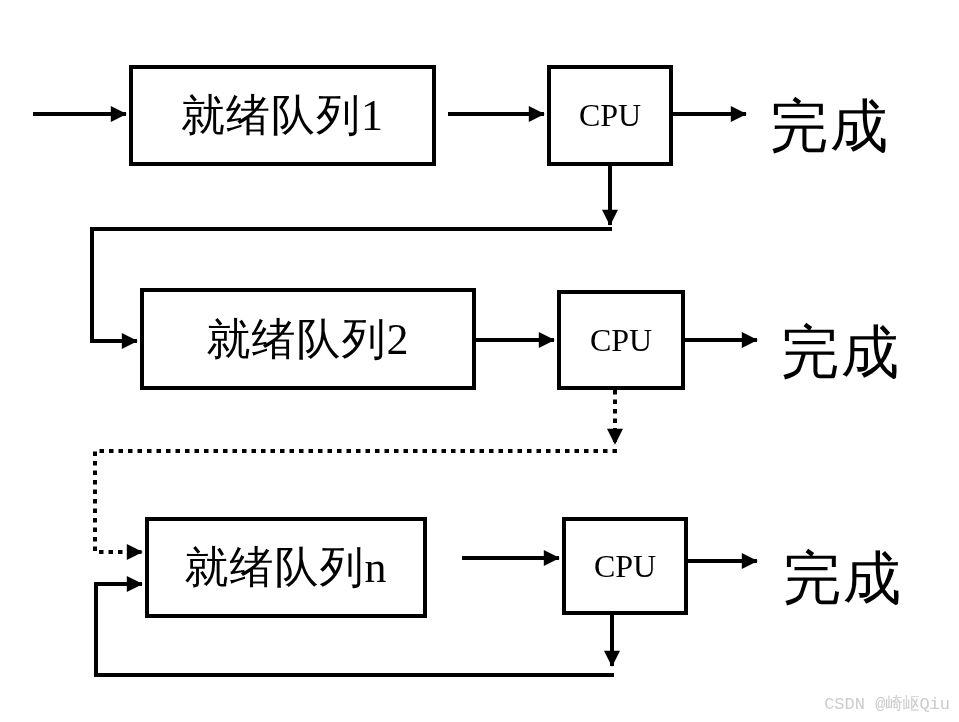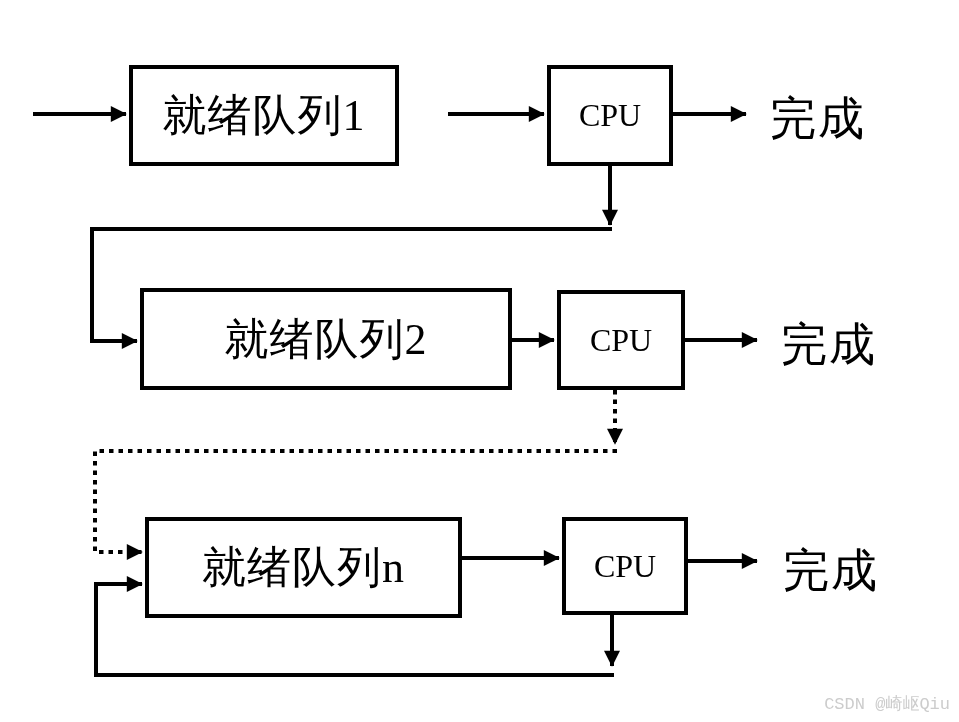--- a/index.html
+++ b/index.html
@@ -16,29 +16,29 @@
   .node{
     position:absolute;
     box-sizing:border-box;
     border:4px solid #000;
     background:#fff;
     display:flex;align-items:center;justify-content:center;
     color:#000;
   }
   .queue-box{font-size:44px;letter-spacing:1px;}
   .cpu-box{font-size:32px;}
-  .q1{left:129px;top:65px;width:270px;height:101px;}
+  .q1{left:129px;top:65px;width:307px;height:101px;}
   .c1{left:547px;top:65px;width:126px;height:101px;}
-  .q2{left:140px;top:288px;width:372px;height:102px;}
+  .q2{left:140px;top:288px;width:336px;height:102px;}
   .c2{left:557px;top:290px;width:128px;height:100px;}
-  .qn{left:145px;top:517px;width:317px;height:101px;}
+  .qn{left:145px;top:517px;width:282px;height:101px;}
   .cn{left:562px;top:517px;width:126px;height:98px;}
   .done-label{
     position:absolute;
-    font-size:46px;color:#000;
+    font-size:58px;color:#000;
     letter-spacing:2px;
     white-space:nowrap;
   }
   .d1{left:770px;top:88px;}
   .d2{left:781px;top:314px;}
   .d3{left:783px;top:540px;}
   .watermark{
     position:absolute;right:9px;bottom:7px;
     font-family:Liberation Mono, monospace;
     font-size:17px;color:#cccccc;

